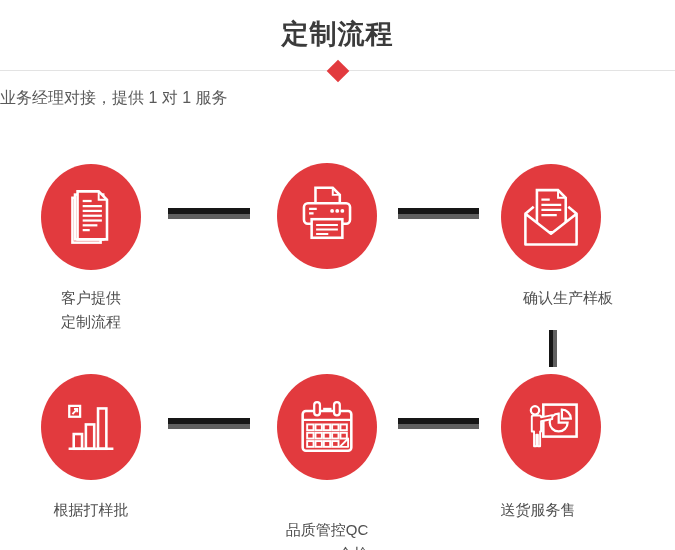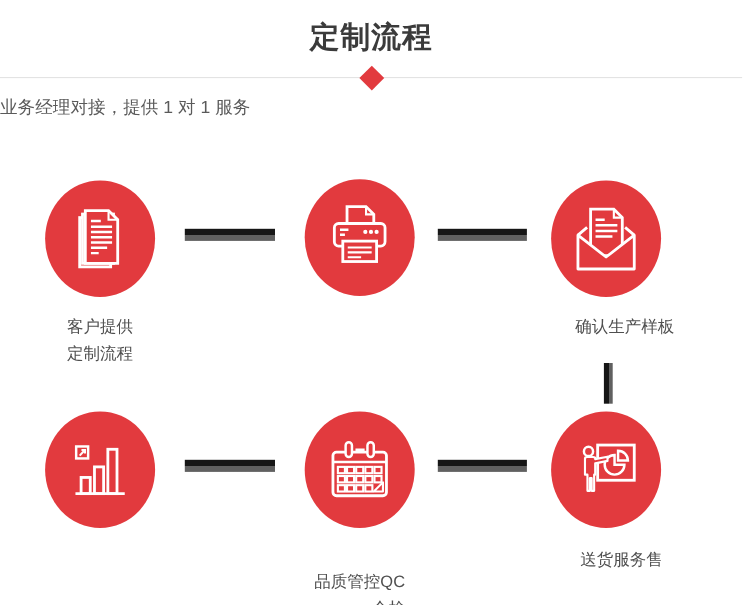--- a/index.html
+++ b/index.html
@@ -24,21 +24,21 @@
     position:absolute;width:100px;height:106px;border-radius:50%;
     background:#e23a3e;display:flex;align-items:center;justify-content:center;
   }
   .c1{left:41px;top:164px;} .c2{left:277px;top:163px;} .c3{left:501px;top:164px;}
   .c4{left:41px;top:374px;} .c5{left:277px;top:374px;} .c6{left:501px;top:374px;}
   .label{
     position:absolute;transform:translateX(-50%);text-align:right;white-space:nowrap;
     font-size:15px;line-height:24px;color:#4f4f4f;
   }
   .l1{left:91px;top:286px;} .l2{left:327px;top:286px;} .l3{left:551px;top:286px;margin-left:17px;}
-  .l4{left:91px;top:498px;} .l5{left:327px;top:518px;} .l6{left:565px;top:498px;}
+  .l4{left:91px;top:498px;} .l5{left:327px;top:518px;} .l6{left:538px;top:498px;}
   .hbar{
     position:absolute;height:11px;
     background:linear-gradient(to bottom,#161616 0%,#161616 55%,#606060 55%,#606060 100%);
   }
   .hb1{left:168px;top:208px;width:82px;}
   .hb2{left:398px;top:208px;width:81px;}
   .hb3{left:168px;top:418px;width:82px;}
   .hb4{left:398px;top:418px;width:81px;}
   .vbar{
     position:absolute;left:549px;top:330px;width:8px;height:37px;
@@ -118,20 +118,21 @@
         <path d="M21 30 L28 22.5" stroke-width="3"></path>
         <path d="M23.5 22 H28.5 V27" stroke-width="3"></path>
         <rect x="23" y="61" width="13" height="23" stroke-width="4"></rect>
         <rect x="42" y="46" width="13" height="38" stroke-width="4"></rect>
         <rect x="61" y="21" width="13" height="63" stroke-width="4"></rect>
         <path d="M15 84 H85" stroke-width="4"></path>
       </g>
     </svg>
   </div>
   <div class="label l4">
+    <div>根据打样批</div>
   </div>
 
   <div class="circle c5">
     <svg viewBox="0 0 100 100" width="64" height="64">
       <rect x="12" y="25" width="76" height="62" rx="5" fill="#e23a3e" stroke="#fff" stroke-width="4"></rect>
       <path d="M12 39 H88" stroke="#fff" stroke-width="3.5"></path>
       <rect x="30" y="11" width="9" height="21" rx="4.5" fill="#e23a3e" stroke="#fff" stroke-width="3.5"></rect>
       <rect x="61" y="11" width="9" height="21" rx="4.5" fill="#e23a3e" stroke="#fff" stroke-width="3.5"></rect>
       <path d="M44 22 H57" stroke="#fff" stroke-width="4"></path>
       <g fill="none" stroke="#fff" stroke-width="3">

